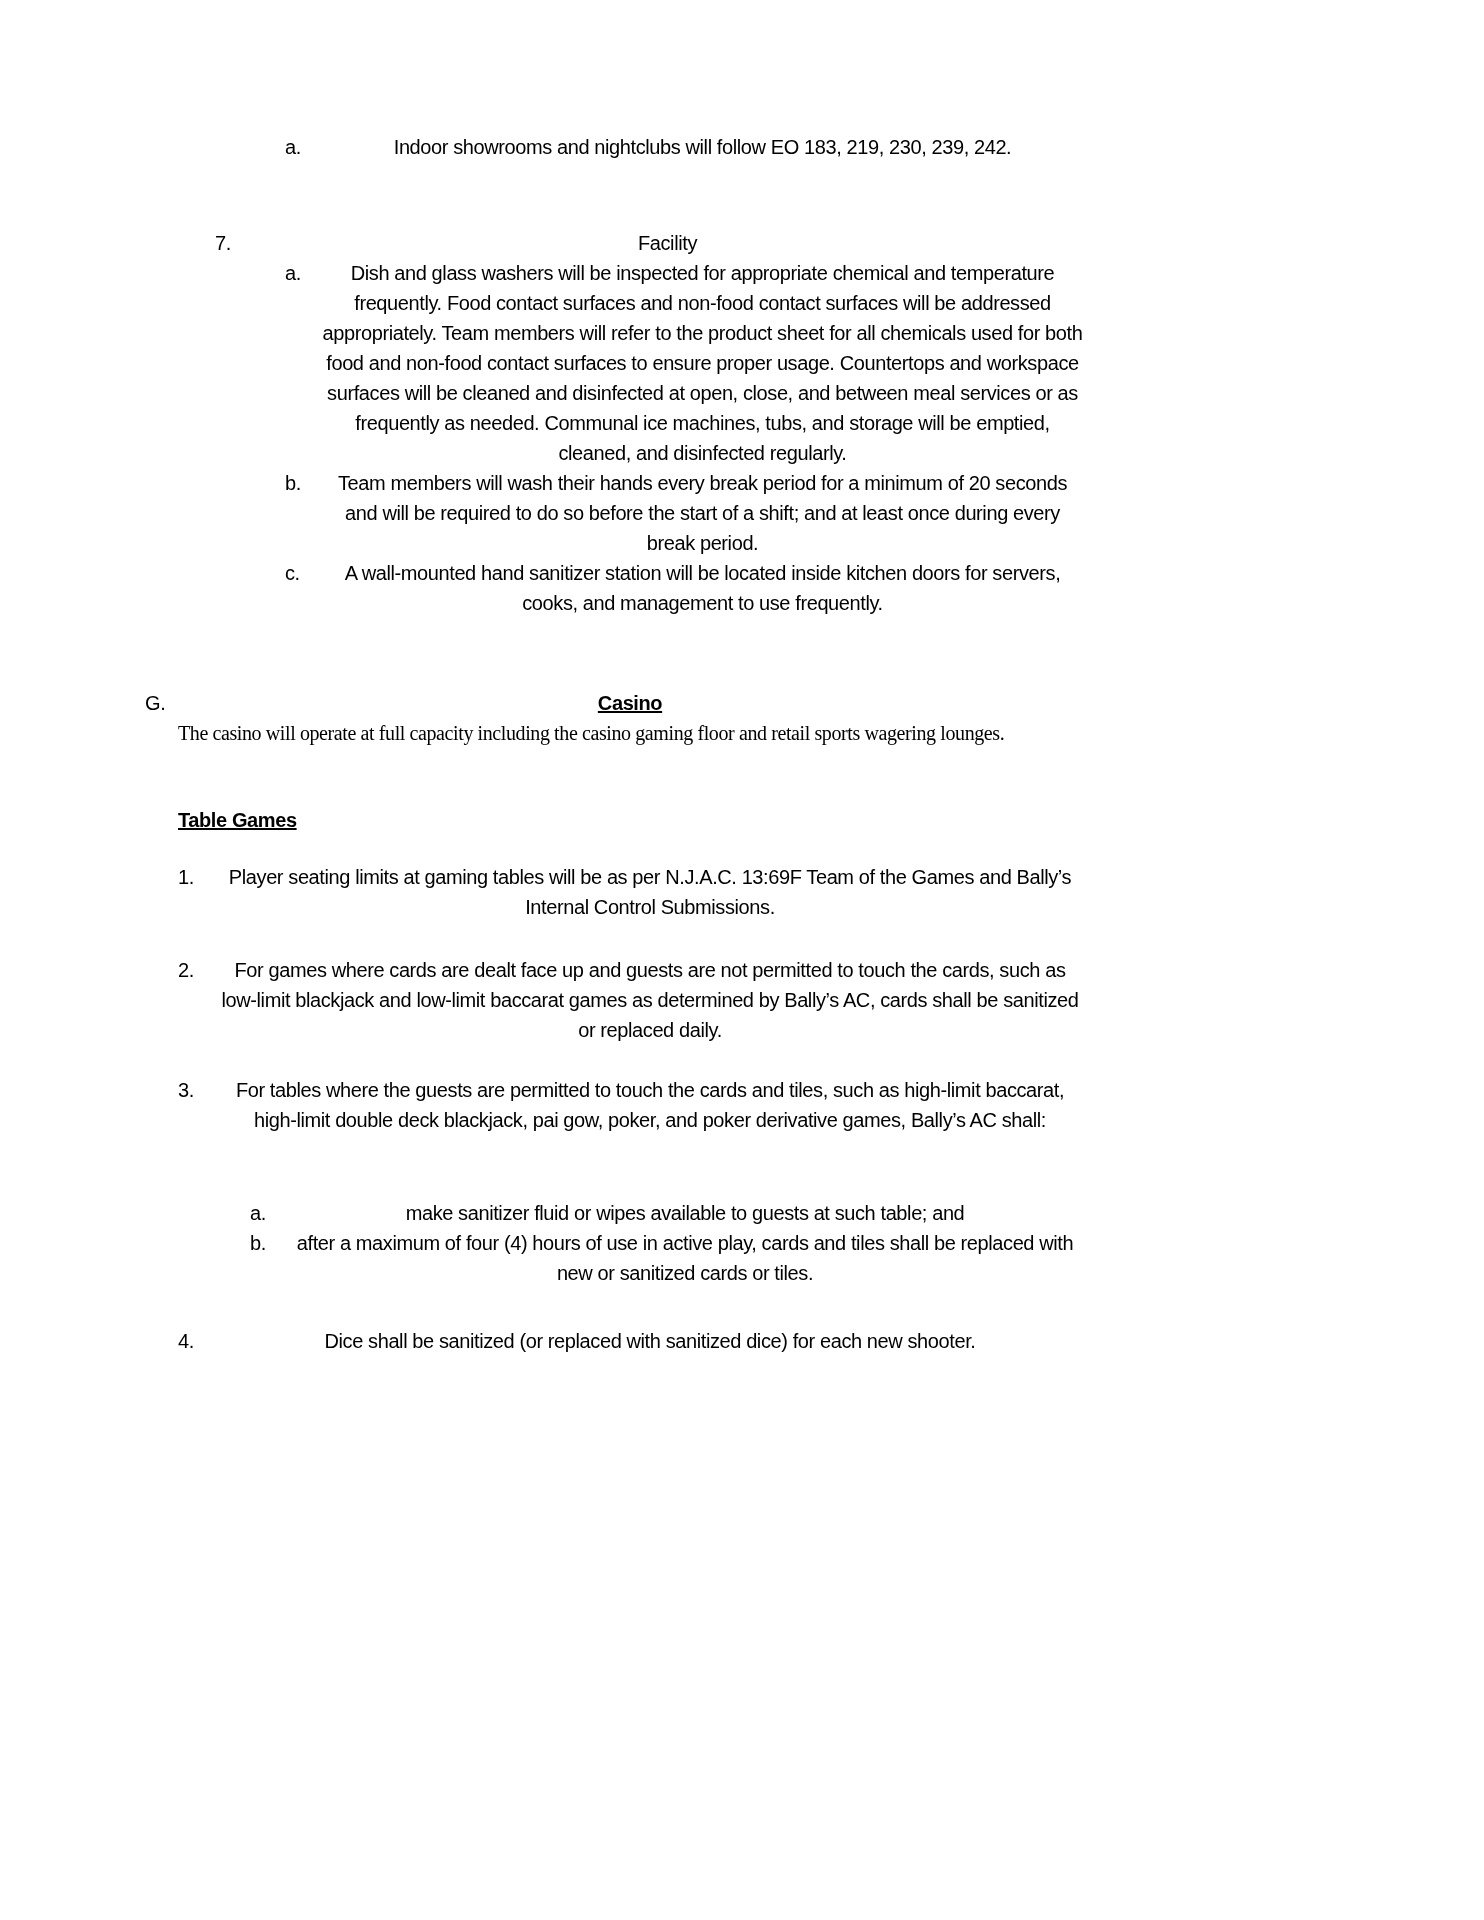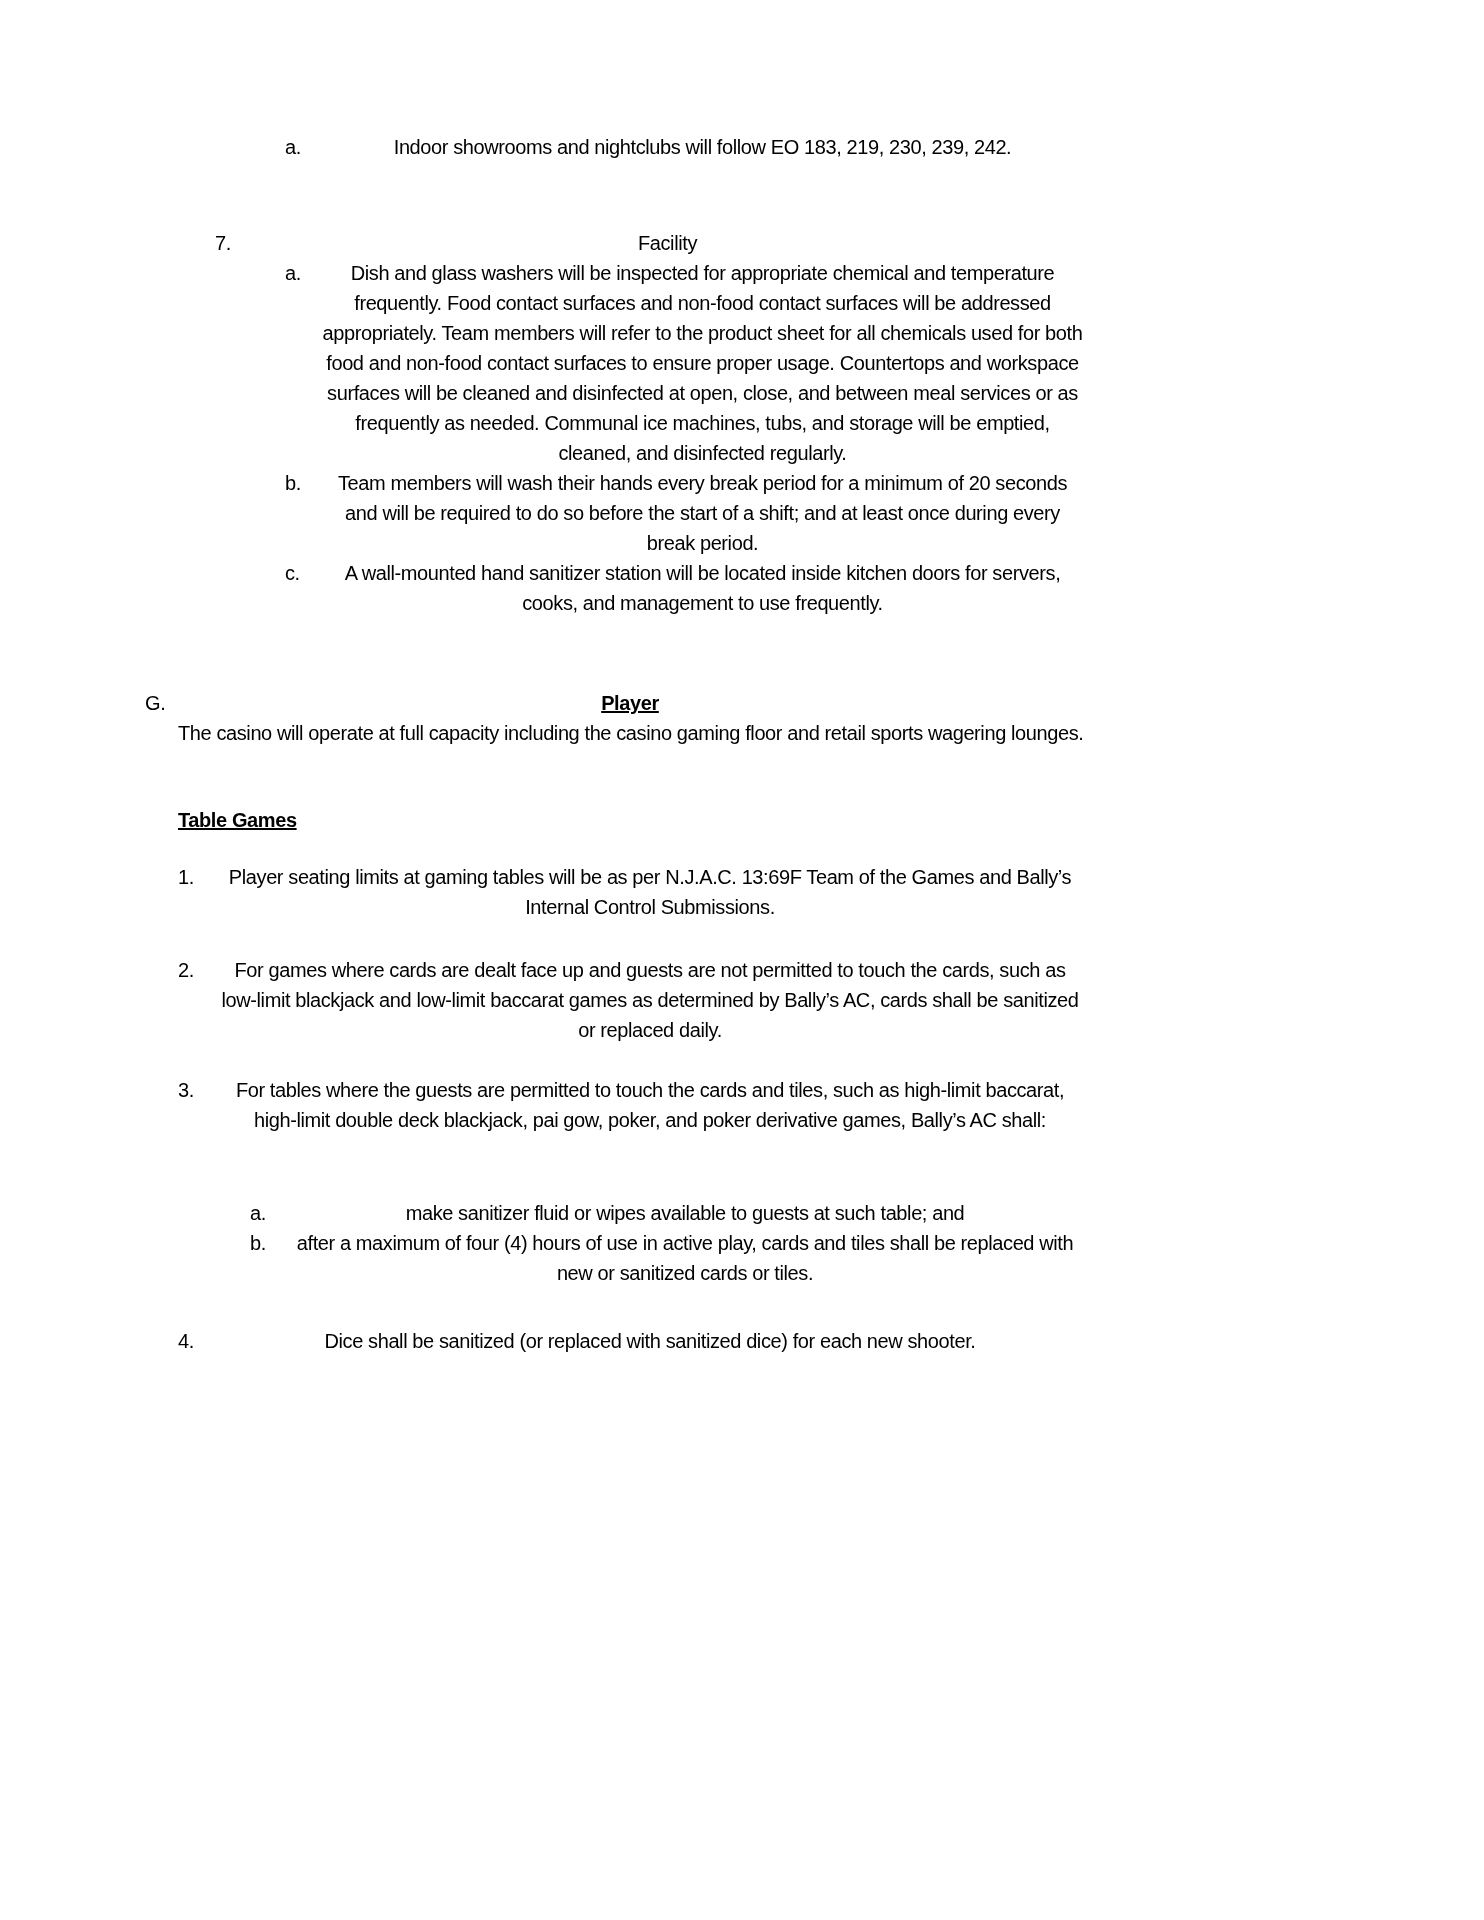--- a/index.html
+++ b/index.html
@@ -35,21 +35,21 @@
   .indent-140 { margin-left: 140px; }
 
   .heading { font-weight: bold; text-decoration: underline; }
 
   .ti-1 { margin-top: 27px; }
   .ti-2 { margin-top: 33px; }
   .ti-3 { margin-top: 30px; }
   .subitems { margin-top: 63px; }
   .ti-4 { margin-top: 38px; }
 
-  .casino-body { margin-left: 33px; }
+  .casino-body { margin-left: 33px; font-family: Liberation Serif, serif; }
 
   .footer-text { line-height: 30px; }
   .divider {
     margin: 16px 0 0 115px;
     width: 700px;
     height: 4px;
     border-radius: 2px;
     background: linear-gradient(90deg,
       #c6c6c6 0%, #9a9a9a 6%, #1c1c1c 10%,
       #000000 60%, #8f8f8f 78%, #d2d2d2 100%);
@@ -84,21 +84,21 @@
     <div class="row indent-140">
       <span class="marker">c.</span>
       <div class="txt">A wall-mounted hand sanitizer station will be located inside kitchen doors for servers, cooks, and management to use frequently.</div>
     </div>
   </section>
 
   <section class="sec sec-casino">
     <div class="row">
       <span class="marker marker-30">G.</span>
       <div class="txt">
-        <span class="heading">Player</span>
+        <span class="heading">Casino</span>
       </div>
     </div>
     <div class="casino-body">The casino will operate at full capacity including the casino gaming floor and retail sports wagering lounges.</div>
   </section>
 
   <section class="sec sec-tablegames">
     <div class="indent-33">
       <span class="heading">Table Games</span>
     </div>
 

